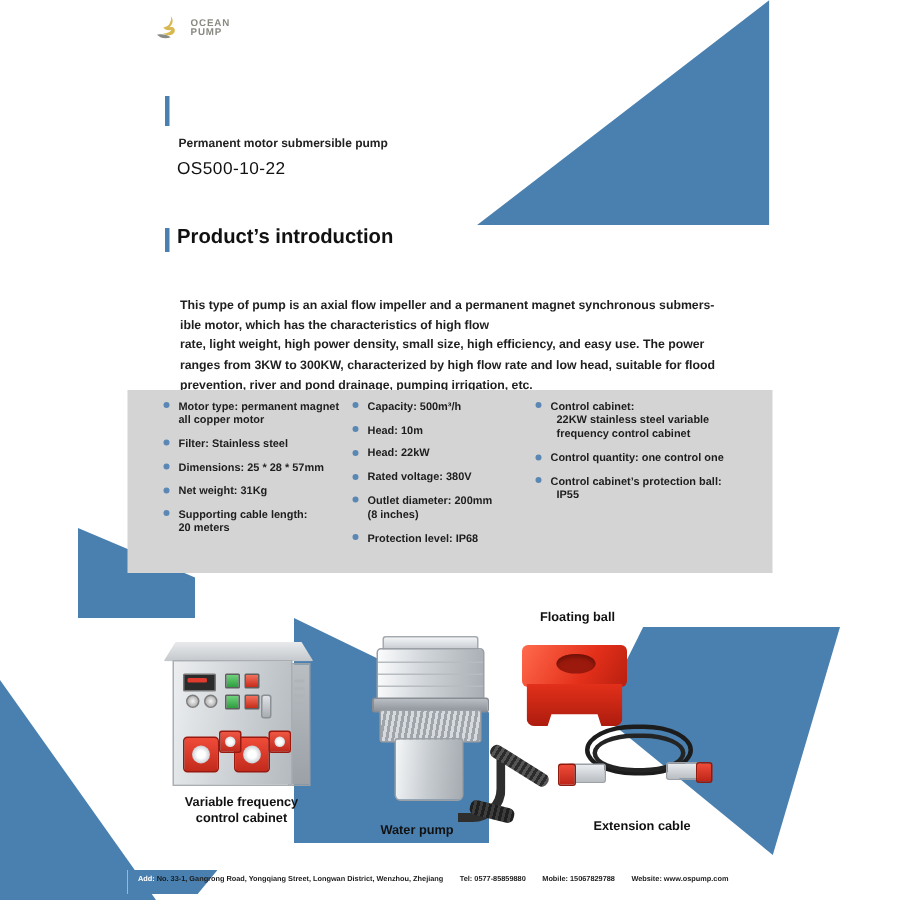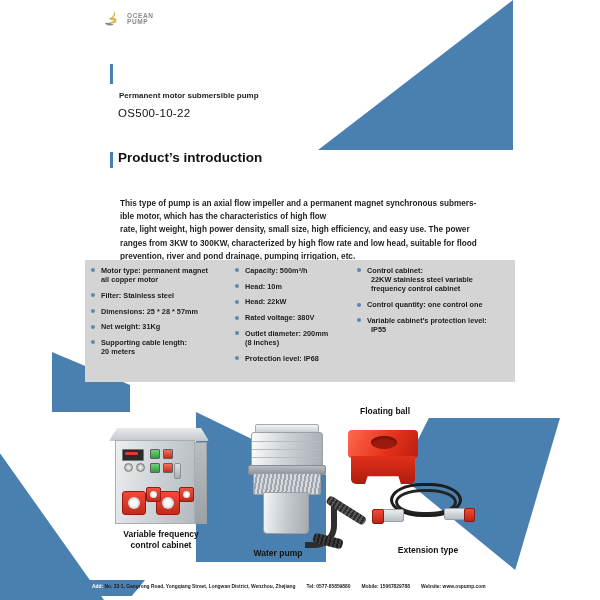--- a/index.html
+++ b/index.html
@@ -59,21 +59,21 @@
   #intro-body{position:absolute;top:179px;left:120px;width:368px;font-size:8.2px;line-height:13.2px;color:#1f1f1f;font-weight:600;margin-top:18px;}
   #intro-body p{margin:0;}
 
   
   #spec-panel{
     position:absolute;top:260px;left:85px;width:430px;height:122px;
     background:#d4d4d4;
   }
   #spec-cols{position:absolute;top:266px;left:85px;width:430px;height:116px;display:flex;}
   .spec-col{box-sizing:border-box;}
-  #spec-col-1{width:142px;padding-left:6px;}
+  #spec-col-1{width:142px;padding-left:24px;}
   #spec-col-2{width:120px;padding-left:8px;}
   #spec-col-3{width:168px;padding-left:10px;}
   .spec-item{position:relative;padding-left:10px;margin-bottom:6.5px;font-size:7.3px;line-height:9.2px;font-weight:700;color:#1d1d1d;}
   .spec-item .dot{position:absolute;left:0;top:2.4px;width:4px;height:4px;border-radius:50%;background:#5b87b5;}
   .spec-item .l2{display:block;}
   #spec-col-3 .spec-item .l2{padding-left:4px;}
 
   
   .photo{position:absolute;}
   .cap{position:absolute;font-size:8.5px;font-weight:700;color:#111;text-align:center;line-height:10.5px;}
@@ -191,21 +191,21 @@
       <div class="spec-item"><span class="dot"></span><span>Head: 10m</span></div>
       <div class="spec-item"><span class="dot"></span><span>Head: 22kW</span></div>
       <div class="spec-item"><span class="dot"></span><span>Rated voltage: 380V</span></div>
       <div class="spec-item"><span class="dot"></span><span>Outlet diameter: 200mm</span><span class="l2">(8 inches)</span></div>
       <div class="spec-item"><span class="dot"></span><span>Protection level: IP68</span></div>
     </div>
 
     <div class="spec-col" id="spec-col-3">
       <div class="spec-item"><span class="dot"></span><span>Control cabinet:</span><span class="l2">22KW stainless steel variable</span><span class="l2">frequency control cabinet</span></div>
       <div class="spec-item"><span class="dot"></span><span>Control quantity: one control one</span></div>
-      <div class="spec-item"><span class="dot"></span><span>Variable cabinet’s protection level:</span><span class="l2">IP55</span></div>
+      <div class="spec-item"><span class="dot"></span><span>Control cabinet’s protection ball:</span><span class="l2">IP55</span></div>
     </div>
   </div>
 
   <div class="photo" id="photo-cabinet">
     <div class="cab-roof"></div>
     <div class="cab-side">
       <div class="cab-vent" style="top:10px"></div>
       <div class="cab-vent" style="top:15px"></div>
       <div class="cab-vent" style="top:20px"></div>
       <div class="cab-vent" style="top:25px"></div>
@@ -257,21 +257,21 @@
   <div class="photo" id="photo-hose-stub">
     <div class="hs"></div>
   </div>
 
   <div class="photo" id="photo-line">
     <div class="ln-coil"></div>
     <div class="ln-coil2"></div>
     <div class="ln-plug-l"></div>
     <div class="ln-plug-r"></div>
   </div>
-  <div class="cap" id="cap-line">Extension type</div>
+  <div class="cap" id="cap-line">Extension cable</div>
 
   <div id="footer">
     <div id="footer-band"></div>
     <div id="footer-tab"></div>
     <div id="footer-text">
       <span class="seg"><span class="lbl addr-lbl">Add:</span>&nbsp;<span>No. 33-1, Gangrong Road, Yongqiang Street, Longwan District, Wenzhou, Zhejiang</span></span>
       <span class="seg"><span class="lbl">Tel:</span>&nbsp;<span>0577-85859880</span></span>
       <span class="seg"><span class="lbl">Mobile:</span>&nbsp;<span>15067829788</span></span>
       <span class="seg"><span class="lbl">Website:</span>&nbsp;<span>www.ospump.com</span></span>
     </div>

